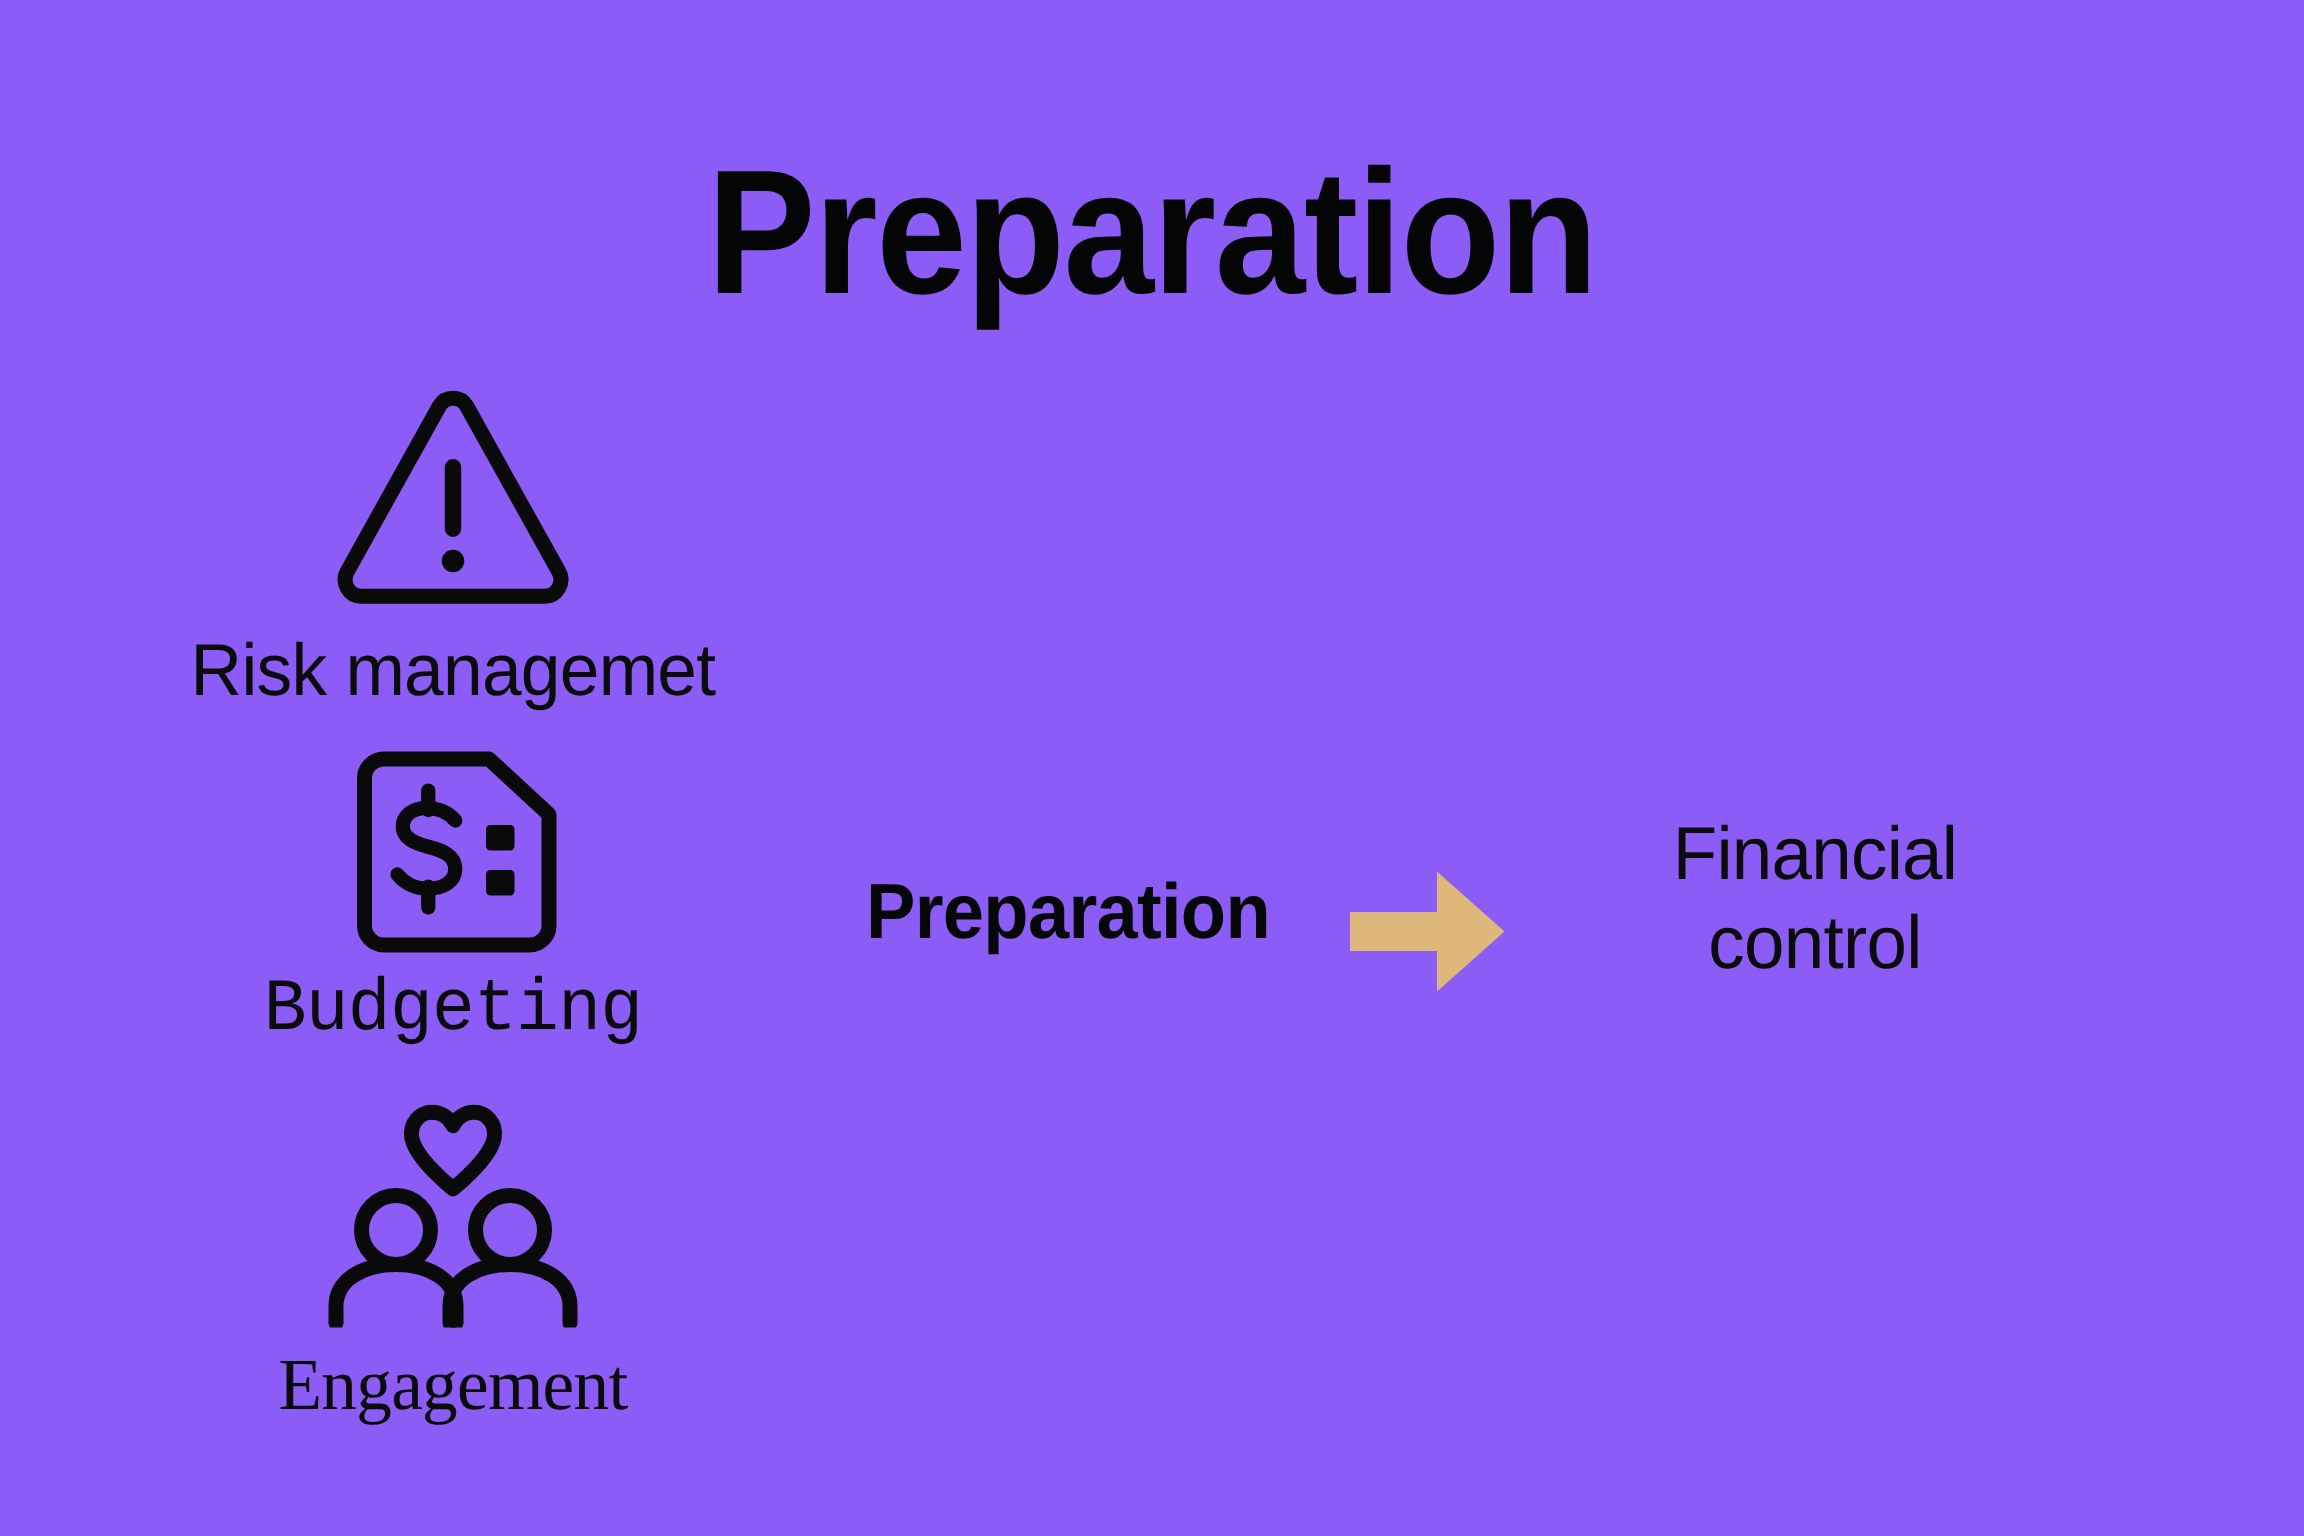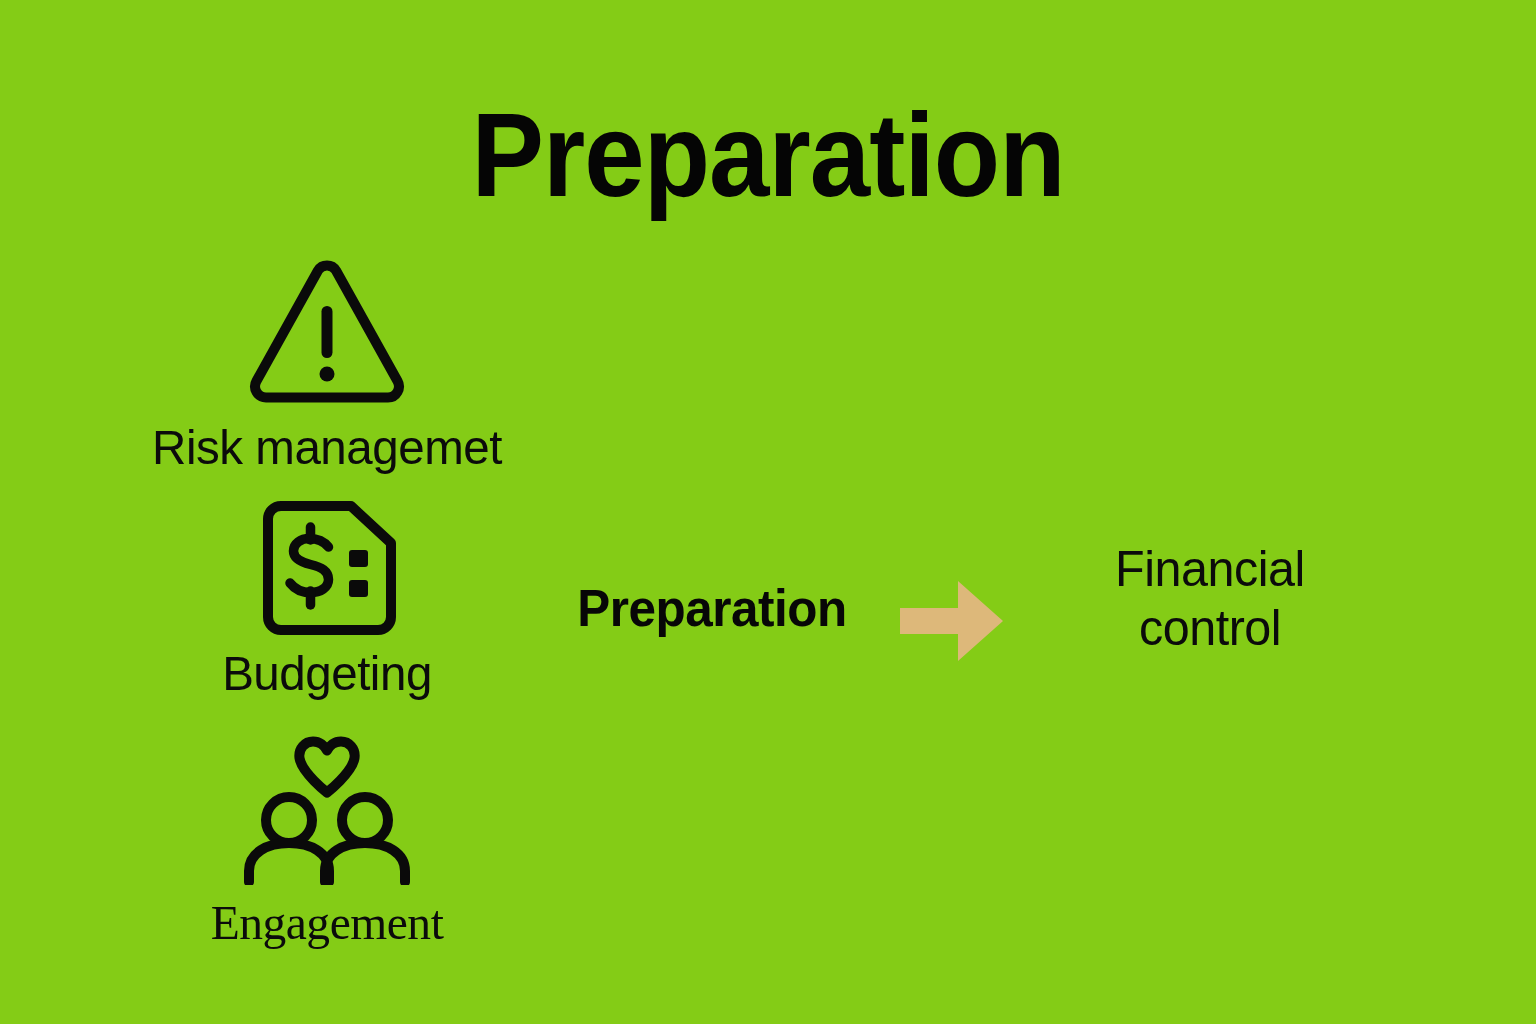--- a/index.html
+++ b/index.html
@@ -13,21 +13,21 @@
     position: relative;
     overflow: hidden;
     font-family: "Liberation Sans", sans-serif;
     color: #0a0a0a;
     -webkit-font-smoothing: antialiased;
   }
 
   #slide {
     position: absolute;
     inset: 0;
-    background: #84cc16;
+    background: #8b5cf6;
   }
 
   
   .title {
     position: absolute;
     left: 0;
     right: 0;
     top: 96px;
     text-align: center;
     font-size: 118px;
@@ -46,21 +46,21 @@
     width: 1536px;
     height: 1px;
   }
   .row-1 { top: 258px; }
   .row-2 { top: 500px; }
   .row-3 { top: 735px; font-family: Liberation Serif, serif; }
 
   
   .icon-block {
     position: absolute;
-    left: 97px;
+    left: 72px;
     width: 460px;
     text-align: center;
   }
   .icon-wrap {
     display: block;
     margin: 0 auto;
     line-height: 0;
   }
   .icon-label {
     display: block;
@@ -144,21 +144,21 @@
     </div>
 
     <div class="outcome out-1">
       <span class="ln">Financial</span>
       <span class="ln">control</span>
     </div>
   </div>
 
   <div class="row row-2">
 
-    <div class="icon-block" style="top:0;">
+    <div class="icon-block" style="top:0;font-family:Liberation Mono, monospace;">
       <span class="icon-wrap">
         <svg width="146" height="136" viewBox="0 0 146 136" fill="none" xmlns="http://www.w3.org/2000/svg">
           <path d="M14 19 C14 11.8 19.8 6 27 6 L97 6 L137 43 L137 117 C137 124.2 131.2 130 124 130 L27 130 C19.8 130 14 124.2 14 117 Z" stroke="#0a0a0a" stroke-width="10" stroke-linejoin="round"></path>
 
           <path d="M74.5 47 C70 41.5 62.5 38.5 55.5 38.5 C46.5 38.5 39.5 43.5 39.5 51.0 C39.5 58.5 46.5 62.0 56.5 64.5 C67.5 67.2 74.5 71.0 74.5 79.5 C74.5 87.5 66.5 92.5 56.5 92.5 C48.0 92.5 40.5 88.8 36 83.0" stroke="#0a0a0a" stroke-width="9.5" stroke-linecap="round"></path>
           <path d="M56.5 27 L56.5 40" stroke="#0a0a0a" stroke-width="9.5" stroke-linecap="round"></path>
           <path d="M56.5 91 L56.5 105" stroke="#0a0a0a" stroke-width="9.5" stroke-linecap="round"></path>
 
           <rect x="95" y="50" width="19" height="17" rx="3" fill="#0a0a0a"></rect>
           <rect x="95" y="80" width="19" height="17" rx="3" fill="#0a0a0a"></rect>

